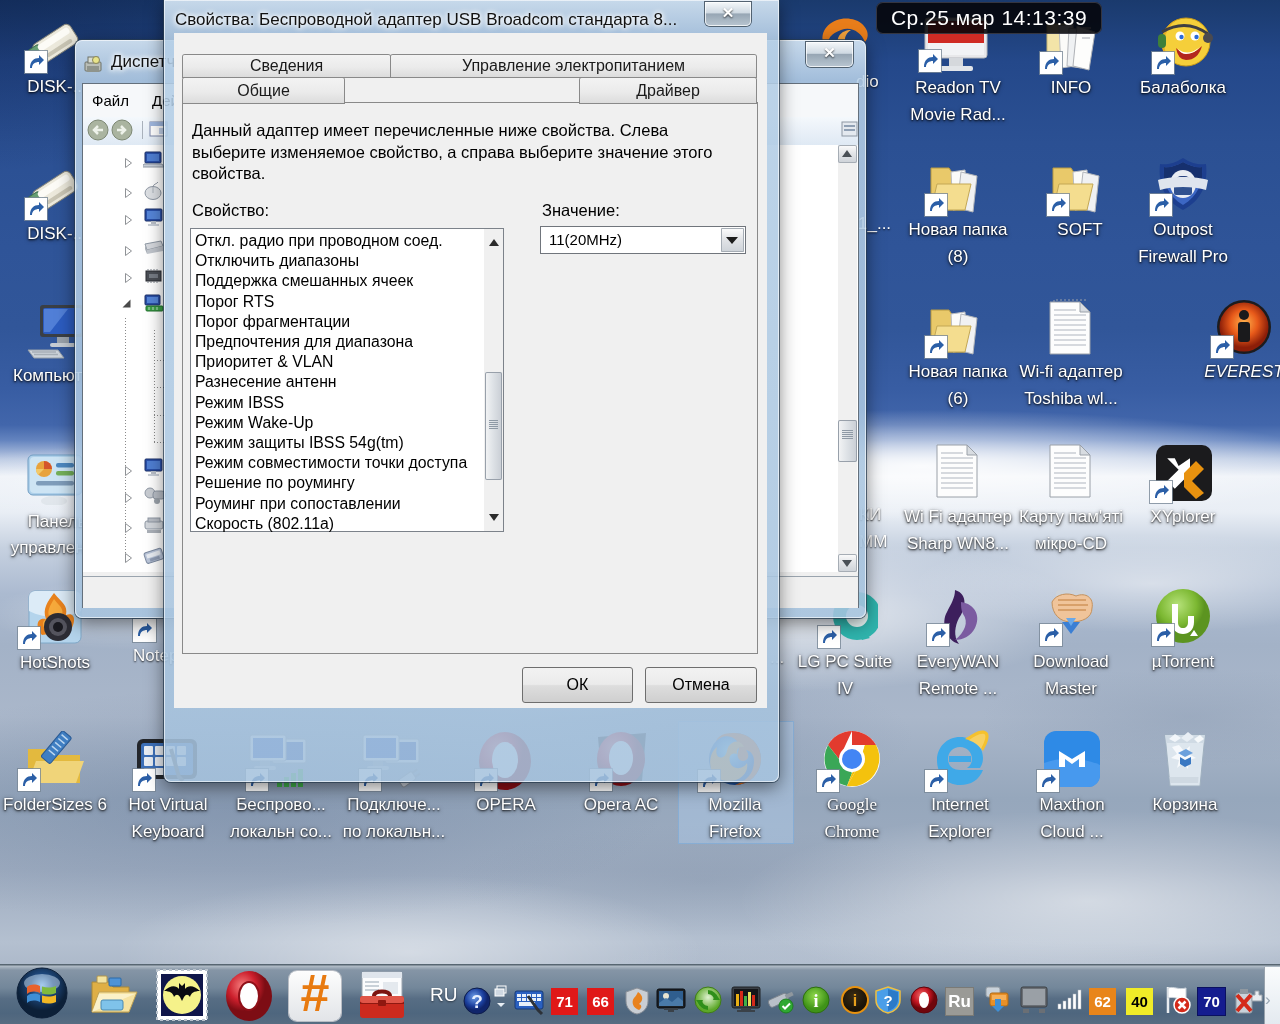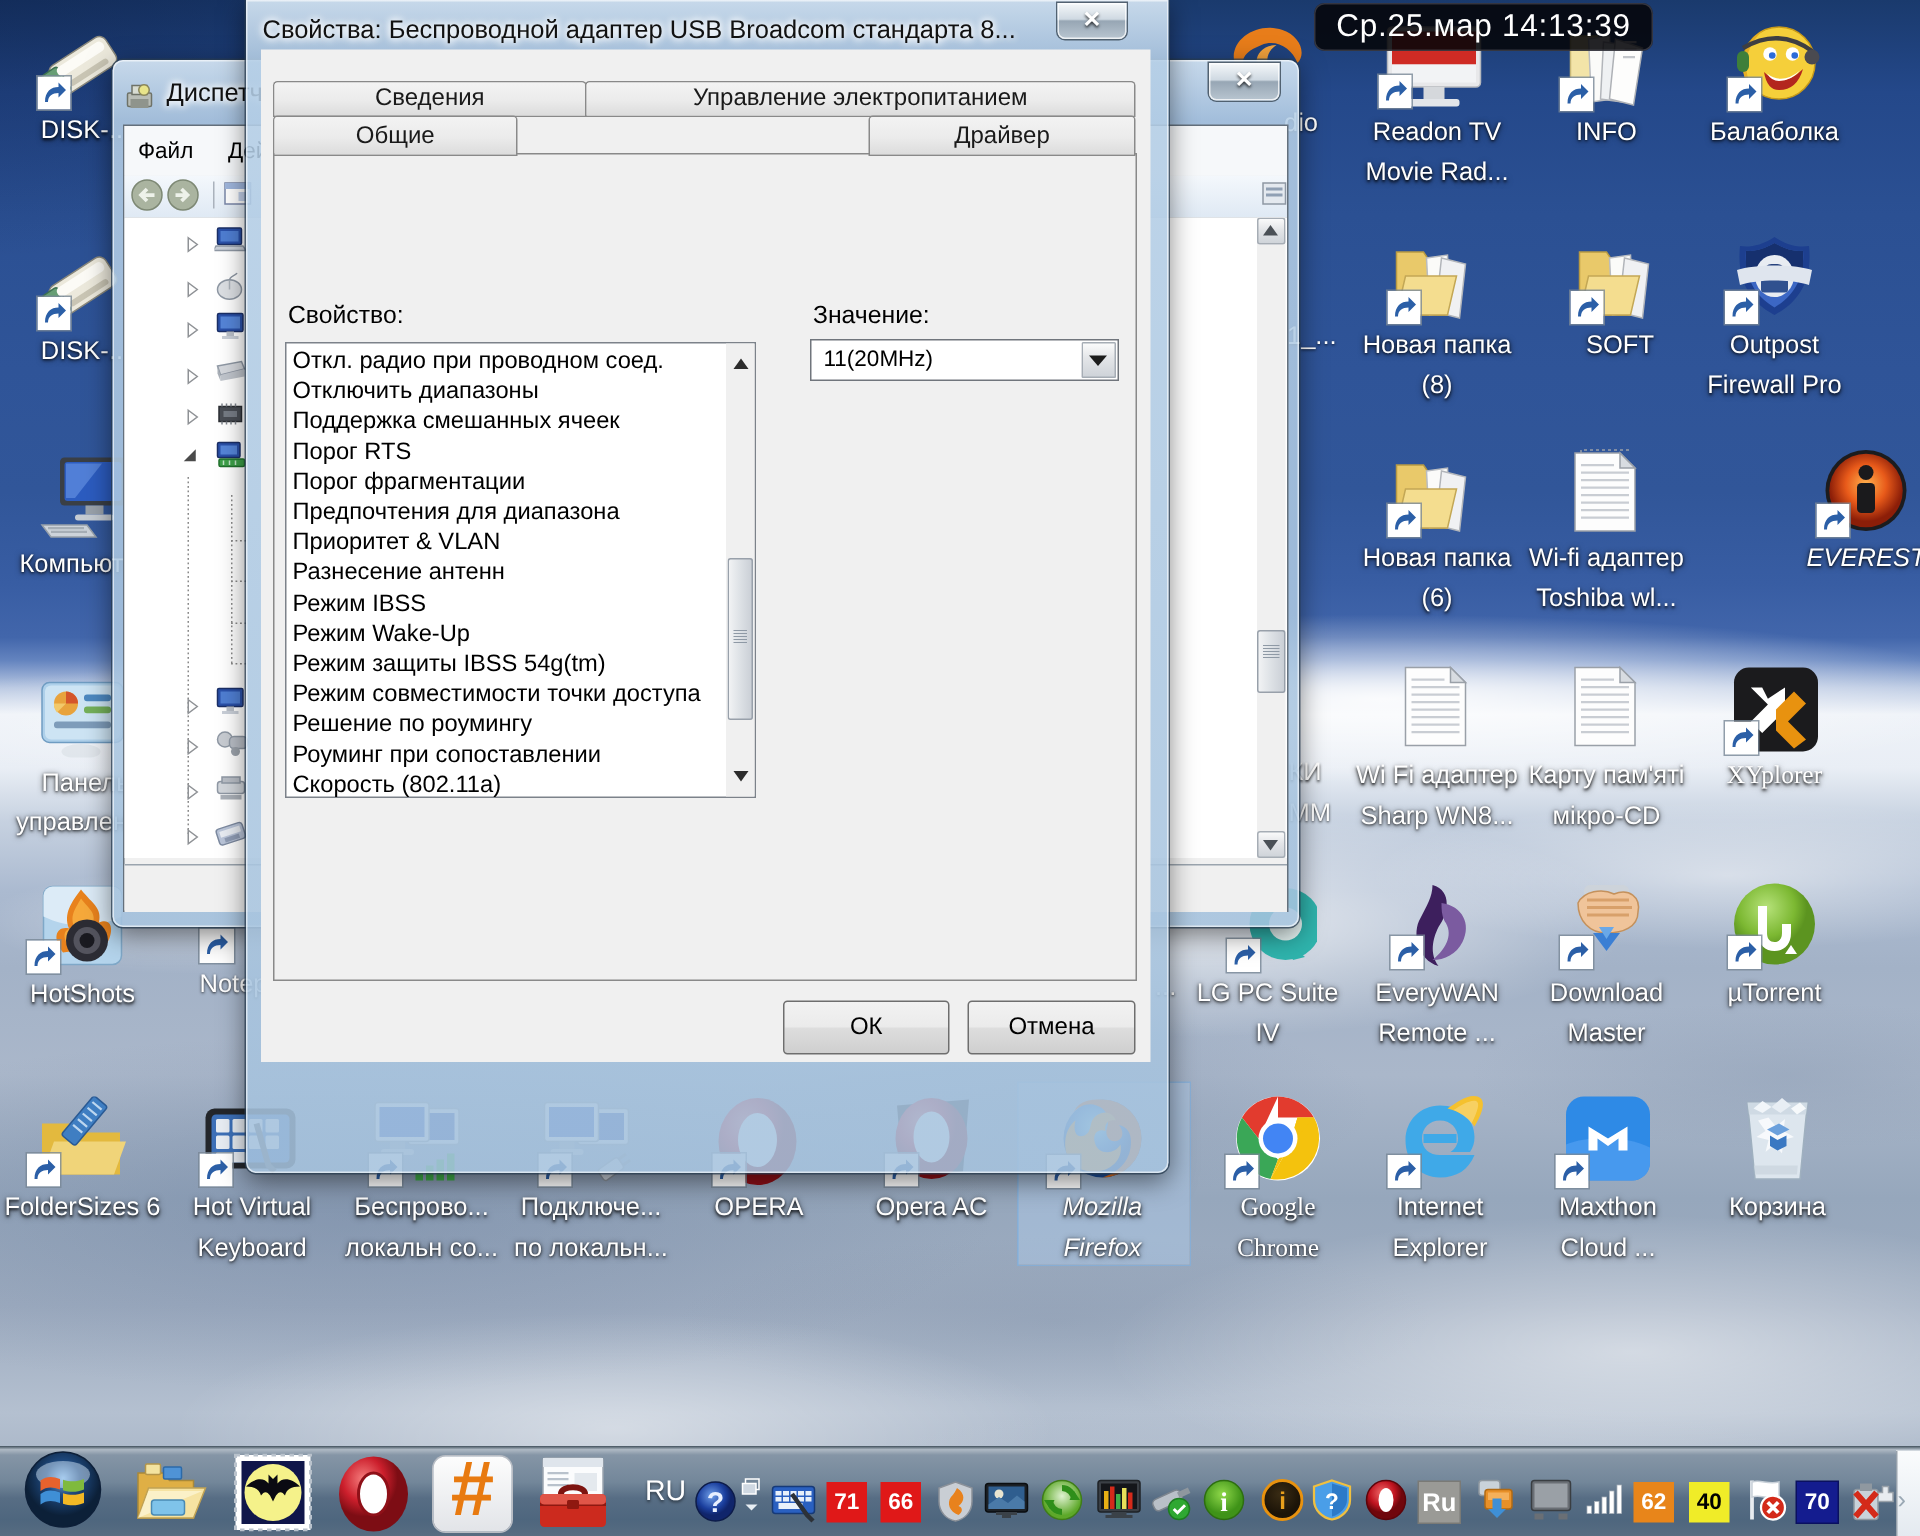--- a/index.html
+++ b/index.html
@@ -510,21 +510,21 @@
           <svg width="62" height="60" style="position:absolute;left:50%;transform:translateX(-50%);bottom:2px;">
             <path d="M10 4 L40 4 L50 14 L50 56 L10 56 Z" fill="#fdfdfd" stroke="#9aa0a8"></path>
             <path d="M40 4 L40 14 L50 14 Z" fill="#d8dce1" stroke="#9aa0a8"></path>
             <g stroke="#c9cdd3" stroke-width="1.5">
               <path d="M14 12h22M14 17h32M14 22h32M14 27h32M14 32h32M14 37h32M14 42h32M14 47h32"></path>
             </g>
           </svg>
         </div>
     Карту пам'яті<span class="lbl2">мікро-CD</span>
   </div>
-  <div class="di" style="left:1125px;top:449px;font-family:Liberation Serif, serif;">
+  <div class="di" style="left:1125px;top:449px;">
     <div class="ic">
           <svg width="66" height="60" style="position:absolute;left:0;bottom:0;">
             <rect x="6" y="2" width="56" height="56" rx="10" fill="#1b1b1d"></rect>
             <path d="M16 14 L28 26 L16 38 L24 46 L36 34 L40 38 L40 14 L28 22 L24 14 Z" fill="#fff" transform="translate(2 2) scale(.95)"></path>
             <path d="M34 30 L46 18 L54 26 L42 38 L54 50 L46 56 L34 44 Z" fill="#e8920f"></path>
           </svg>
       <span class="sc" style="left:0px;bottom:0;">
             <svg width="18" height="18" viewBox="0 0 18 18">
               <path d="M3 15 C3 8 7 5 12 5 L12 2 L17 7 L12 12 L12 9 C8 9 5 11 5 15 Z" fill="#2b5fa7"></path>
             </svg>
@@ -597,21 +597,21 @@
             <svg width="18" height="18" viewBox="0 0 18 18">
               <path d="M3 15 C3 8 7 5 12 5 L12 2 L17 7 L12 12 L12 9 C8 9 5 11 5 15 Z" fill="#2b5fa7"></path>
             </svg>
           </span>
         </div>
     µTorrent
   </div>
 
   <div style="position:absolute;left:679px;top:722px;width:114px;height:121px;background:rgba(175,205,235,.45);box-shadow:0 0 0 1px rgba(130,175,220,.75);"></div>
   <div style="position:absolute;left:770px;top:648px;color:#fff;font-size:17px;text-shadow:0 1px 2px rgba(0,0,0,.85);">...</div>
-  <div class="di" style="left:677px;top:737px;line-height:27px;font-style:italic;">
+  <div class="di" style="left:677px;top:737px;line-height:27px;">
     <div class="ic">
           <svg width="66" height="62" style="position:absolute;left:0;bottom:0;">
             <defs>
               <radialGradient id="ffg" cx="40%" cy="35%">
                 <stop offset="0%" stop-color="#7ed2f0"></stop>
                 <stop offset="60%" stop-color="#2f7dd1"></stop>
                 <stop offset="100%" stop-color="#1b4e9b"></stop>
               </radialGradient>
             </defs>
             <circle cx="33" cy="30" r="26" fill="url(#ffg)"></circle>
@@ -847,20 +847,21 @@
     <div class="client"></div>
 
     <div class="page" style="left:19px;top:103px;width:574px;height:550px;"></div>
 
     <div class="tab" style="left:19px;top:55px;width:207px;height:22px;line-height:22px;">Сведения</div>
     <div class="tab" style="left:227px;top:55px;width:365px;height:22px;line-height:22px;">Управление электропитанием</div>
 
     <div class="tab" style="left:19px;top:78px;width:161px;height:25px;line-height:25px;">Общие</div>
     <div class="tab" style="left:416px;top:78px;width:176px;height:25px;line-height:25px;">Драйвер</div>
 
+    <div class="dtext" style="left:28px;top:120px;">Данный адаптер имеет перечисленные ниже свойства. Слева<br>выберите изменяемое свойство, а справа выберите значение этого<br>свойства.</div>
     <div class="dtext" style="left:28px;top:200px;">Свойство:</div>
     <div class="dtext" style="left:378px;top:200px;">Значение:</div>
 
     <div class="listbox" style="left:26px;top:228px;width:312px;height:302px;">
       <div class="items">Откл. радио при проводном соед.
 Отключить диапазоны
 Поддержка смешанных ячеек
 Порог RTS
 Порог фрагментации
 Предпочтения для диапазона

